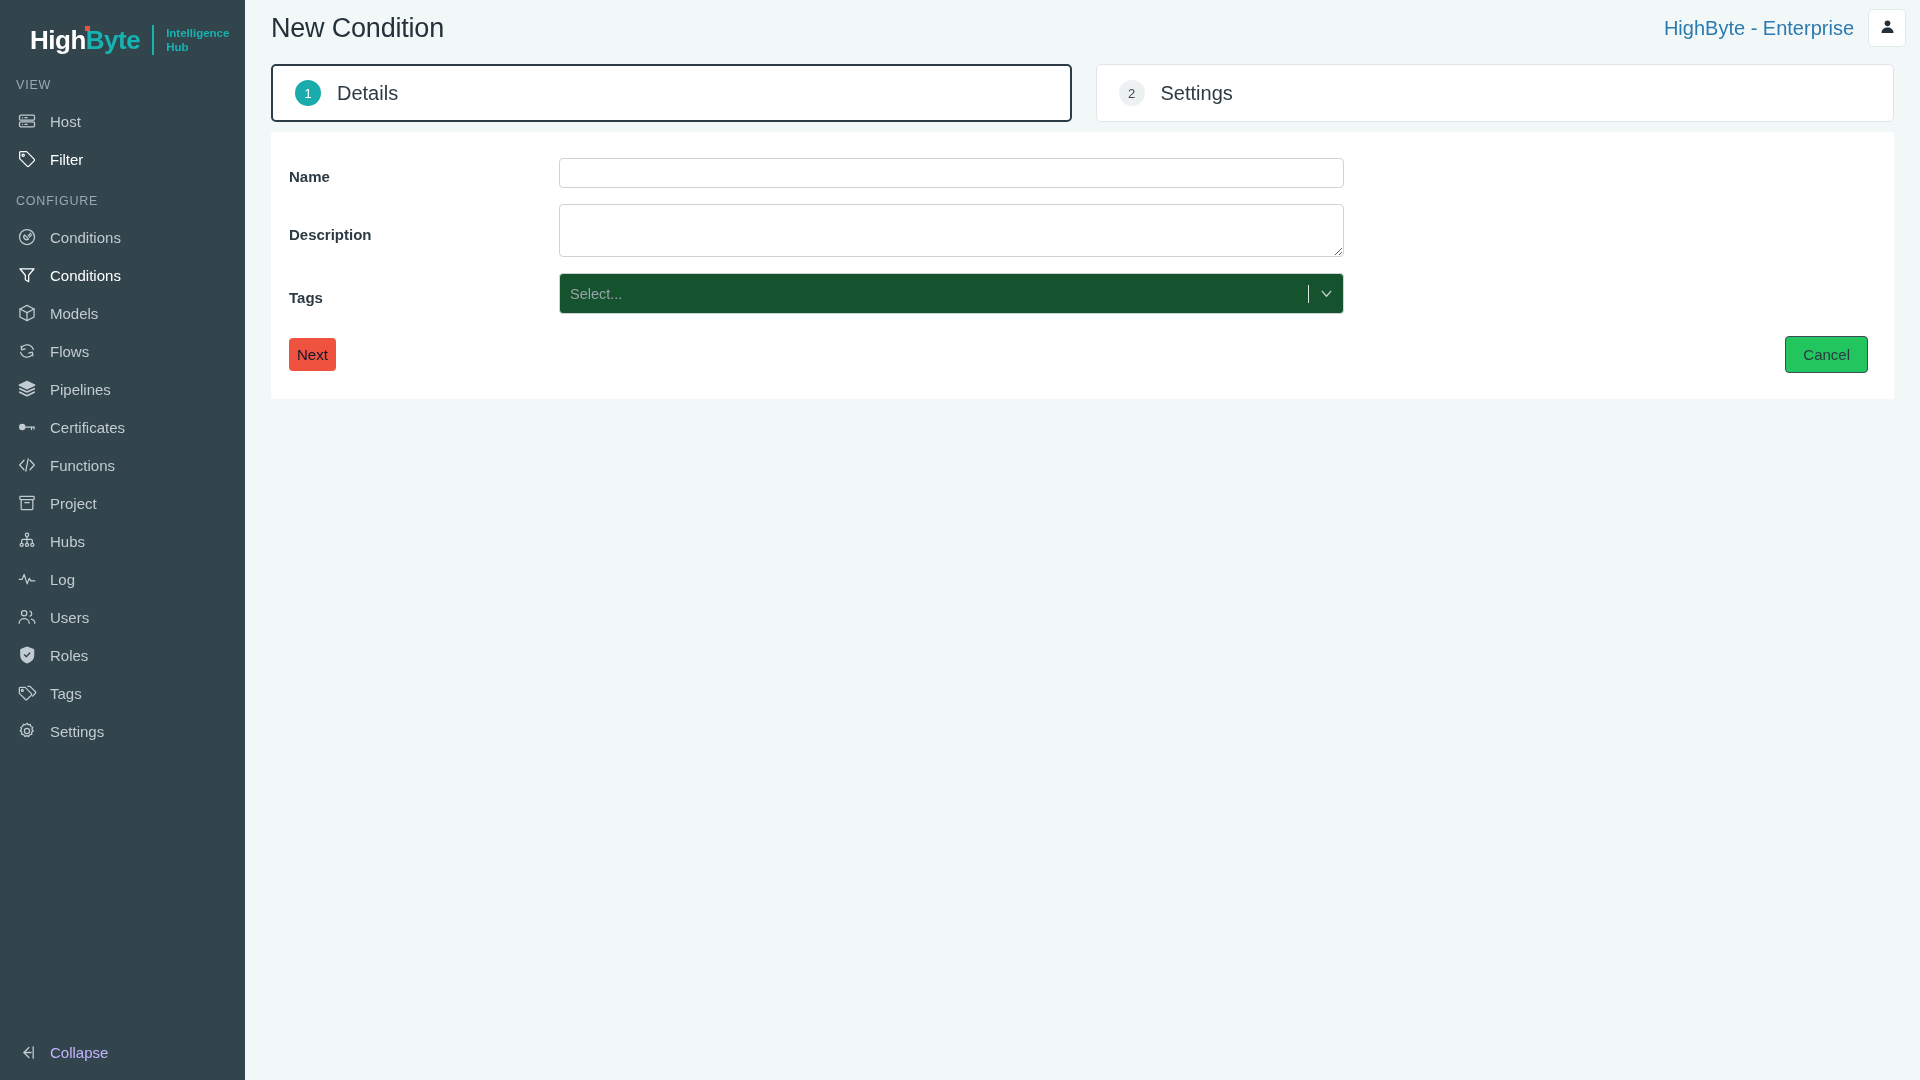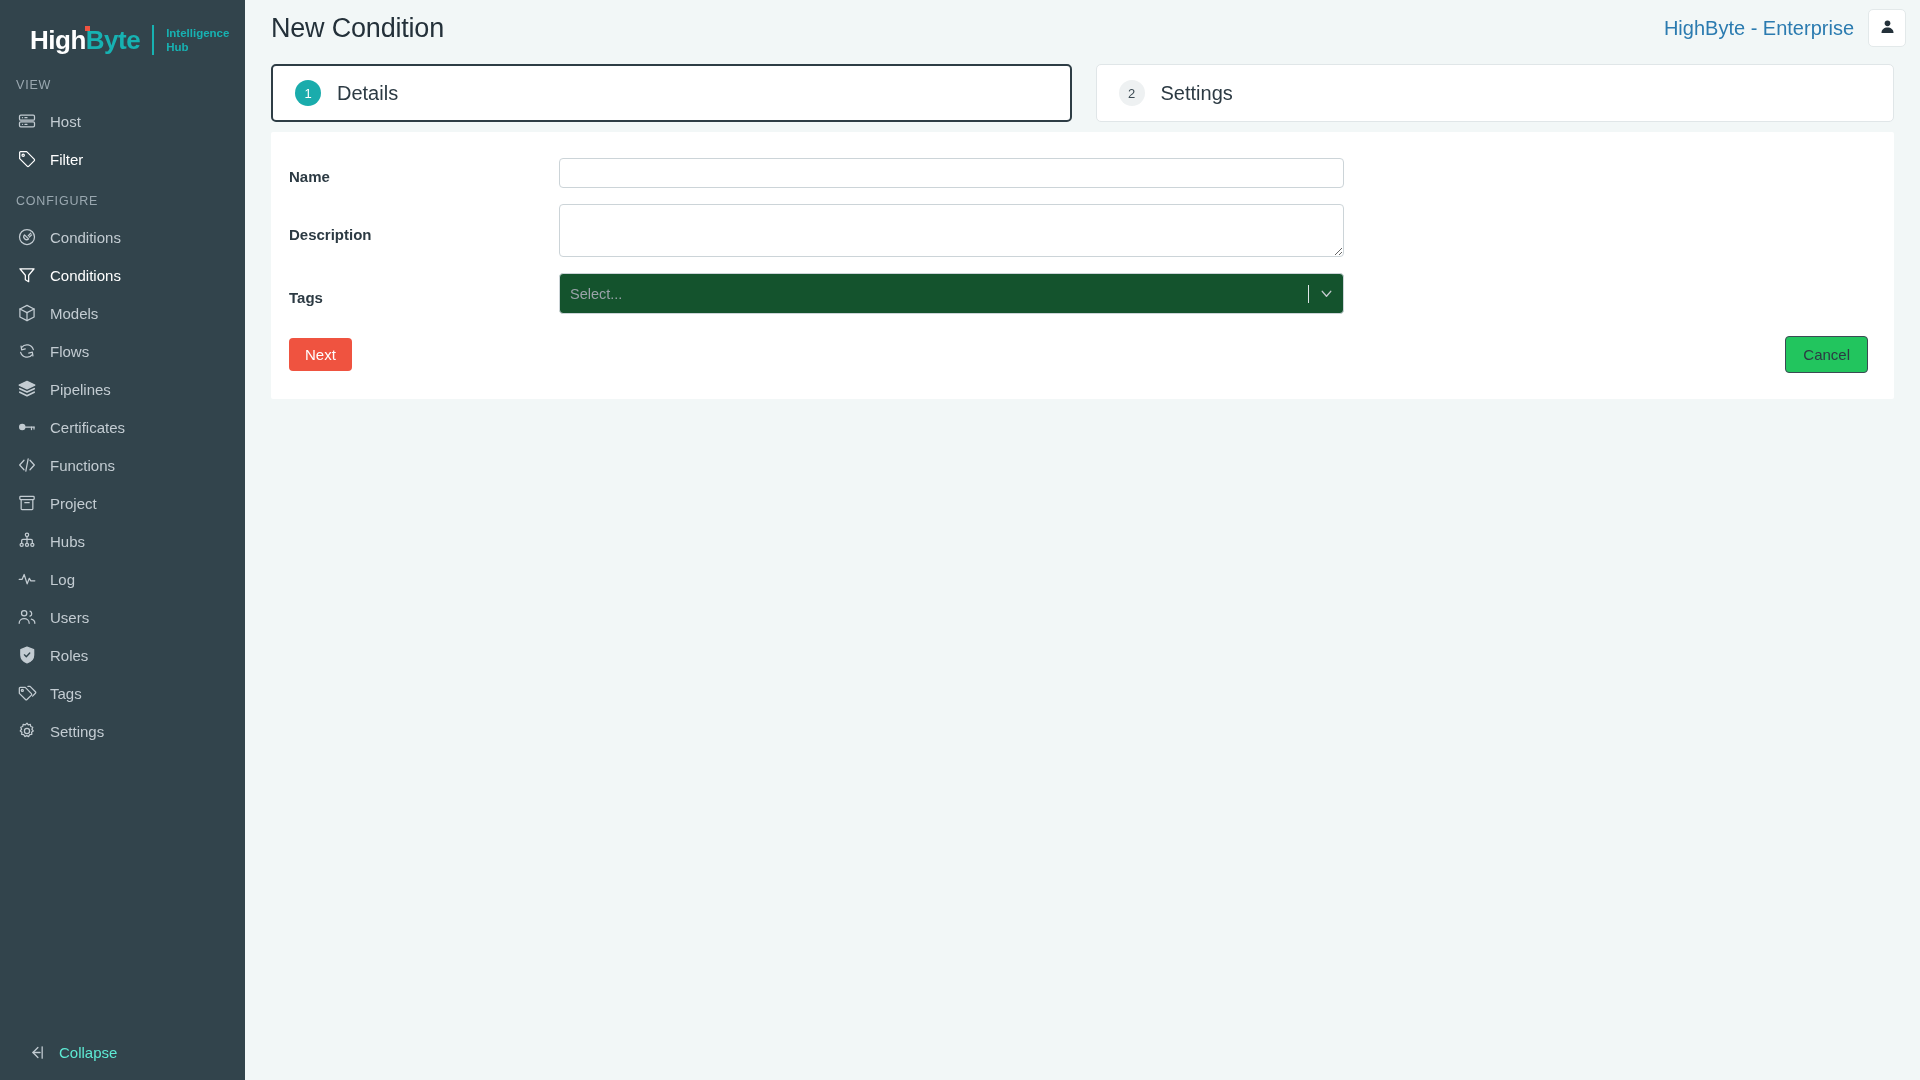--- a/index.html
+++ b/index.html
@@ -61,24 +61,24 @@
   .nav-item.disabled { color: #ffffff; cursor: default; }
   .nav-ico {
     width: 22px; height: 22px; margin-right: 12px;
     display: flex; align-items: center; justify-content: center;
     flex: 0 0 22px;
   }
   .nav-ico svg { display: block; }
   .nav-label { line-height: 1; }
 
   #collapse-row {
-    position: absolute; bottom: 0; left: 9px; right: 0;
+    position: absolute; bottom: 0; left: 0; right: 0;
     height: 56px;
     display: flex; align-items: center; padding-left: 16px;
-    font-size: 15px; color: #5eead4; cursor: pointer;
+    font-size: 15px; color: #c4b5fd; cursor: pointer;
   }
 
   
   #main {
     flex: 1; height: 1080px;
     background: #f2f7f7;
     position: relative;
   }
 
   #topbar {
@@ -170,24 +170,24 @@
   .select-arrow {
     width: 34px; display: flex;
     align-items: center; justify-content: center;
   }
 
   #button-row {
     display: flex; align-items: center;
     padding: 6px 26px 0 18px;
   }
   #next-btn {
-    background: #ef5340; color: #ffffff;
+    background: #ef5340; color: #0f172a;
     border: none; border-radius: 4px;
     font-family: "Liberation Sans", sans-serif;
-    font-size: 15px; padding: 8px 16px;
+    font-size: 15px; padding: 8px 8px;
     cursor: pointer;
   }
   #cancel-btn {
     margin-left: auto;
     background: #22c55e; color: #2c3a43;
     border: 1px solid #3b4a53; border-radius: 4px;
     font-family: "Liberation Sans", sans-serif;
     font-size: 15px; padding: 9px 17px;
     cursor: pointer;
   }

